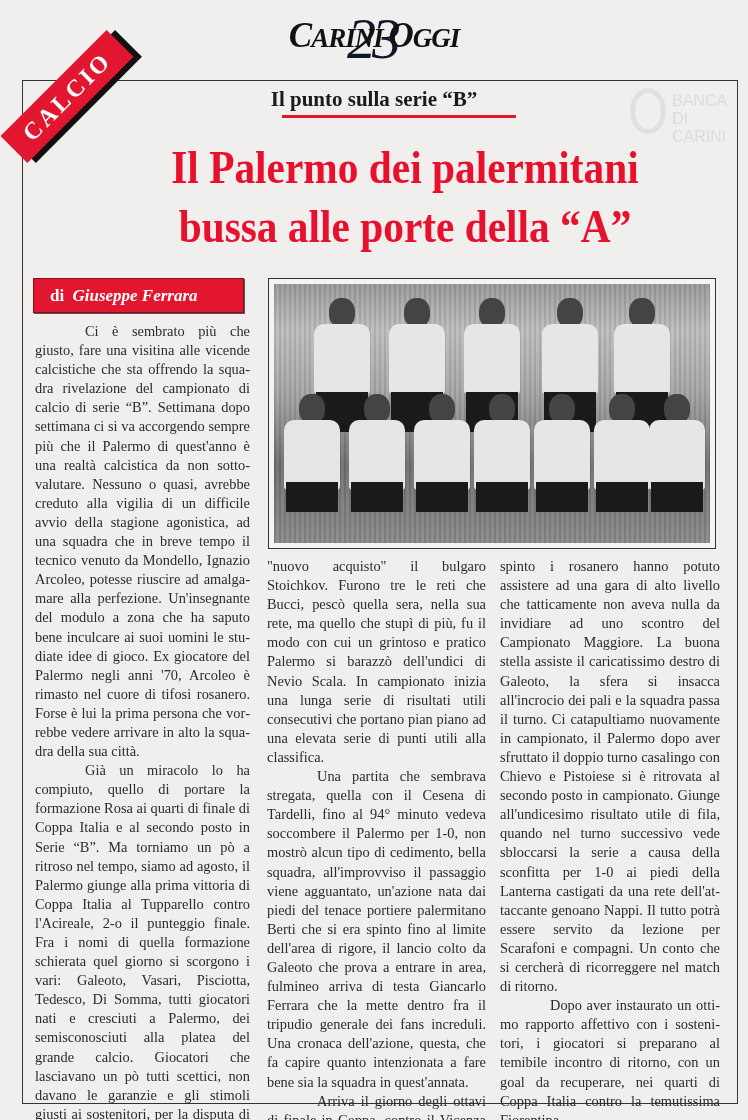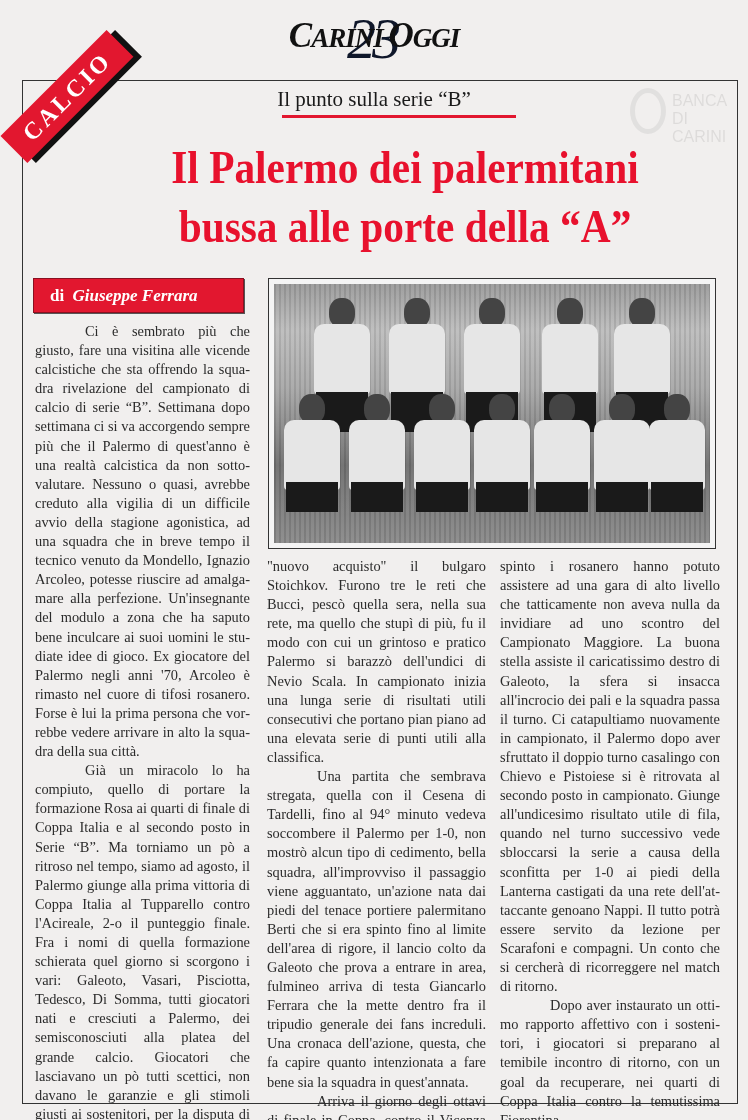--- a/index.html
+++ b/index.html
@@ -26,21 +26,21 @@
   .calcio { position: absolute; left: 4px; top: 0; width: 150px; height: 38px; background: #e2172f;
     color: #fff; font-family: "Liberation Serif", serif; font-weight: bold; font-size: 24px; letter-spacing: 3px;
     text-align: center; line-height: 38px; }
 
   .watermark { position: absolute; left: 620px; top: 84px; width: 110px; height: 60px; opacity: 0.12; color: #555;
     font-family: "Liberation Sans", sans-serif; font-size: 16px; line-height: 18px; }
   .watermark .ring { position: absolute; left: 10px; top: 4px; width: 36px; height: 46px; border: 5px solid #777; border-radius: 50%; }
   .watermark .txt { position: absolute; left: 52px; top: 8px; }
 
   .subtitle { position: absolute; left: 0; top: 87px; width: 748px; text-align: center;
-    font-family: "Liberation Serif", serif; font-weight: normal; font-size: 21px; color: #1a1a1a; }
+    font-family: "Liberation Serif", serif; font-weight: bold; font-size: 21px; color: #1a1a1a; }
   .subtitle-rule { position: absolute; left: 282px; top: 115px; width: 234px; height: 3px; background: #e2172f; }
 
   .headline { position: absolute; left: 92px; top: 138px; width: 626px; text-align: center;
     font-family: "Liberation Serif", serif; font-weight: bold; color: #e8112d; font-size: 47px;
     line-height: 59px; transform: scaleX(0.88); transform-origin: 50% 0; }
 
   .author { position: absolute; left: 33px; top: 278px; width: 211px; height: 35px; background: #e2172f;
     border: 1px solid #8a1020; box-shadow: 1px 1px 0 #555;
     color: #fff; font-family: "Liberation Serif", serif; font-weight: bold; font-size: 17px; line-height: 33px; padding-left: 16px; white-space: nowrap; }
   .author .name { font-style: italic; margin-left: 4px; }

